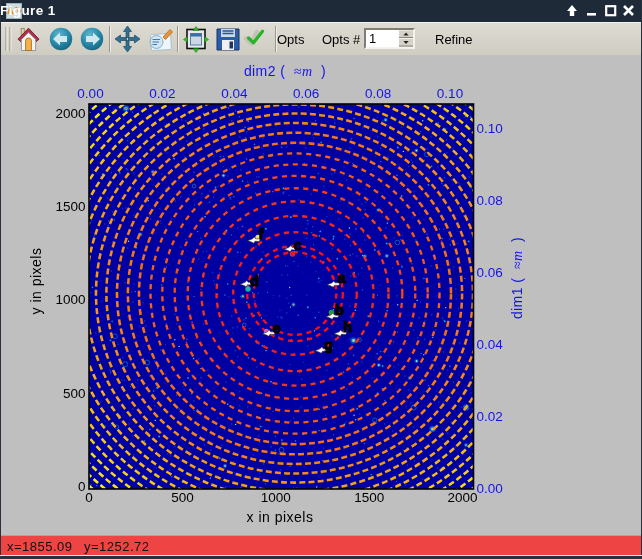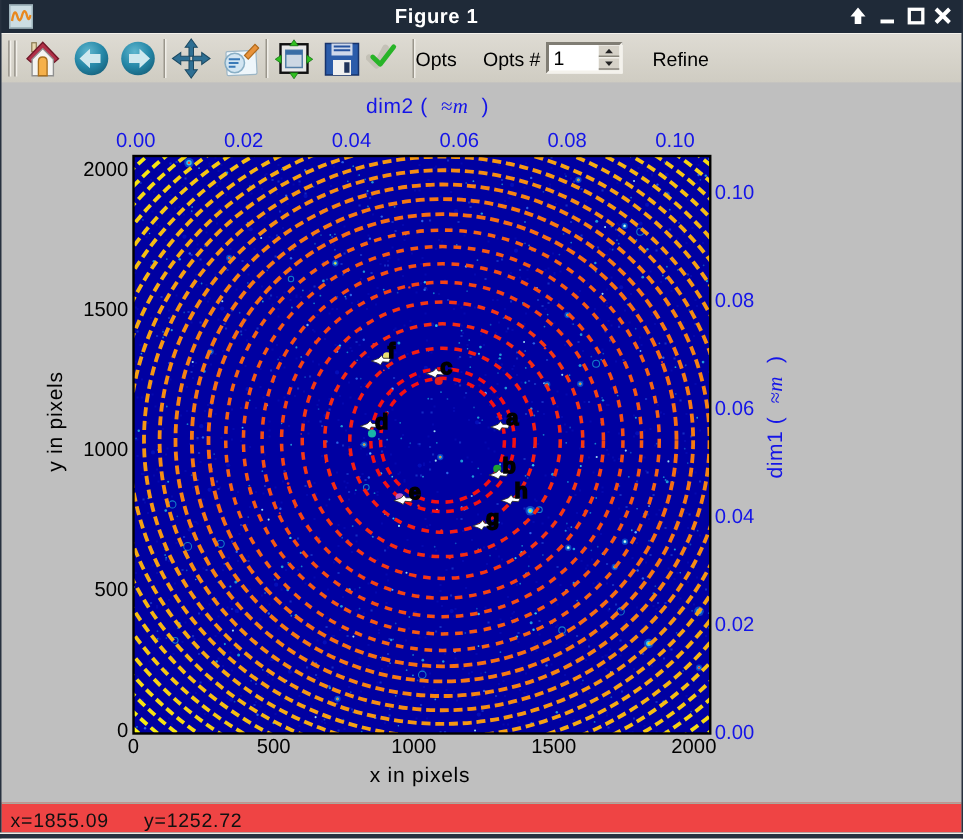--- a/index.html
+++ b/index.html
@@ -1,16 +1,16 @@
 <!DOCTYPE html>
 <html><head><meta charset="utf-8"><style>
 *{margin:0;padding:0;box-sizing:border-box}
 body{width:642px;height:559px;font-family:"Liberation Sans",sans-serif;background:#bfbfbf;position:relative;overflow:hidden}
 .titlebar{position:absolute;left:0;top:0;width:642px;height:22px;background:#1f2a38}
-.title{position:absolute;left:0;top:3px;width:582px;text-align:center;color:#fff;font-size:13.5px;font-weight:bold;letter-spacing:0.4px}
+.title{position:absolute;left:0;top:3px;width:582px;color:#fff;font-size:13.5px;font-weight:bold;letter-spacing:0.4px}
 .wicon{position:absolute;left:6px;top:3px;width:16px;height:16px;background:#ccdde3;border:1px solid #9fb4bc}
 .wbtn{position:absolute;top:0;height:22px;color:#fff;font-weight:bold}
 .tb-line{position:absolute;left:0;top:22px;width:642px;height:1px;background:#f4f2ec}
 .toolbar{position:absolute;left:1px;top:23px;width:640px;height:32px;background:linear-gradient(#dedbd3,#cfccc2)}
 .sep{position:absolute;top:3px;width:2px;height:26px;border-left:1px solid #9a968c;border-right:1px solid #f0eee8}
 .tlabel{position:absolute;top:9px;font-size:13px;color:#000}
 .spin{position:absolute;left:363px;top:5px;width:51px;height:21px;background:#fff;border-top:2px solid #807d74;border-left:2px solid #807d74;border-bottom:2px solid #f4f2ec;border-right:2px solid #f4f2ec}
 .status{position:absolute;left:1px;top:535px;width:640px;height:20px;background:#ef4444;border-top:1px solid #aaa79d}
 .statustext{position:absolute;top:3px;font-size:13px;letter-spacing:0.5px;color:#111}
 .wborder-l{position:absolute;left:0;top:0;width:1px;height:559px;background:#27313f}
@@ -831,17 +831,17 @@
 <text x="476.5" y="221.5" font-family="Liberation Sans, sans-serif" font-size="13.5" fill="#1414e8" text-anchor="start">0.06</text>
 <text x="476.5" y="149.5" font-family="Liberation Sans, sans-serif" font-size="13.5" fill="#1414e8" text-anchor="start">0.08</text>
 <text x="476.5" y="77.5" font-family="Liberation Sans, sans-serif" font-size="13.5" fill="#1414e8" text-anchor="start">0.10</text>
 <text x="280" y="466.5" font-family="Liberation Sans, sans-serif" font-size="14" fill="#000" text-anchor="middle" letter-spacing="0.5">x in pixels</text>
 <text x="41" y="226" font-family="Liberation Sans, sans-serif" font-size="14" fill="#000" text-anchor="middle" letter-spacing="0.5" transform="rotate(-90 41 226)">y in pixels</text>
 <text x="285" y="20.5" font-family="Liberation Sans, sans-serif" font-size="14" fill="#1414e8" text-anchor="middle" letter-spacing="0.4">dim2 (&nbsp;&nbsp;<tspan font-family="Liberation Serif, serif" font-style="italic">≈m</tspan>&nbsp;&nbsp;)</text>
 <text x="521.5" y="223" font-family="Liberation Sans, sans-serif" font-size="14" fill="#1414e8" text-anchor="middle" letter-spacing="0.4" transform="rotate(-90 521.5 223)">dim1 (&nbsp;&nbsp;<tspan font-family="Liberation Serif, serif" font-style="italic">≈m</tspan>&nbsp;&nbsp;)</text>
 </svg>
 <div class="status">
     <div class="statustext" style="left:6px">x=1855.09</div>
-    <div class="statustext" style="left:95px">y=1252.72</div>
+    <div class="statustext" style="left:83px">y=1252.72</div>
   </div>
 <div class="wborder-l"></div>
 <div class="wborder-r"></div>
 <div class="wborder-b"></div>
 
 </body></html>

